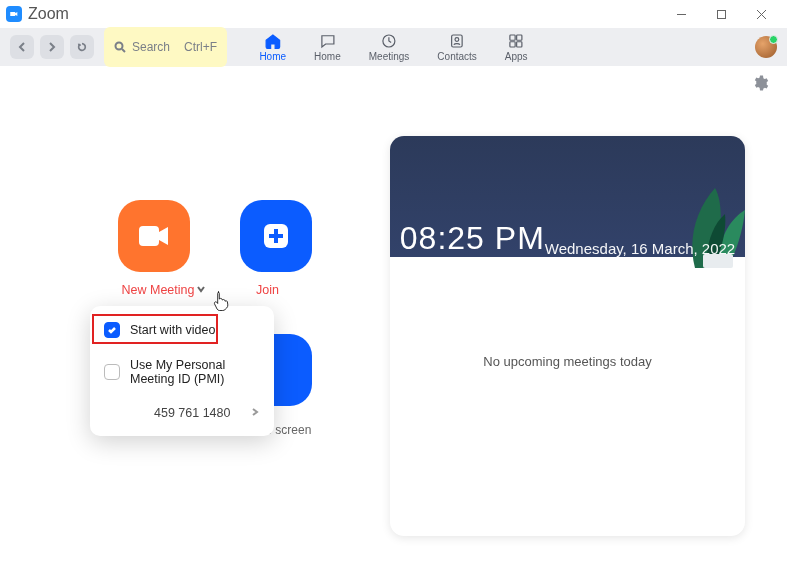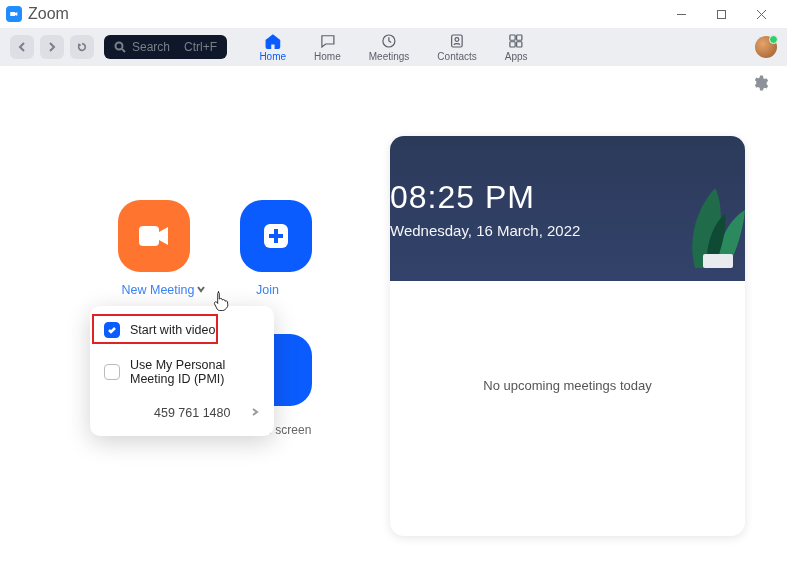--- a/index.html
+++ b/index.html
@@ -10,21 +10,21 @@
   .titlebar .app-icon { width: 16px; height: 16px; background: #1f8cff; border-radius: 4px; margin-right: 6px; display:flex; align-items:center; justify-content:center; }
   .titlebar .app-icon svg { width: 10px; height: 10px; fill: #fff; }
   .titlebar .spacer { flex: 1; }
   .winbtn { width: 40px; height: 28px; display:flex; align-items:center; justify-content:center; color:#666; }
   .winbtn svg { width: 11px; height: 11px; stroke:#666; stroke-width:1; fill:none; }
 
   
   .toolbar { height: 38px; background: #edeef1; display:flex; align-items:center; padding: 0 10px; gap:6px; position:relative; }
   .navbtn { width: 24px; height: 24px; border-radius: 6px; background:#dddfe4; display:flex; align-items:center; justify-content:center; }
   .navbtn svg { width:10px; height:10px; stroke:#7a7f88; stroke-width:2; fill:none; }
-  .searchbox { height: 24px; background:#0f172a; border-radius:6px; display:flex; align-items:center; gap:6px; padding:0 10px; font-size:12px; color:#7a7f88; margin-left:4px; }
+  .searchbox { height: 40px; background:#fef9c3; border-radius:6px; display:flex; align-items:center; gap:6px; padding:0 10px; font-size:12px; color:#7a7f88; margin-left:4px; }
   .searchbox svg { width:12px; height:12px; stroke:#7a7f88; stroke-width:2; fill:none; }
   .searchbox .shortcut { margin-left:8px; }
 
   .navtabs { position:absolute; left:50%; transform:translateX(-50%); display:flex; gap:28px; height:100%; align-items:center; }
   .navtab { display:flex; flex-direction:column; align-items:center; font-size:10px; color:#5a5f69; gap:1px; }
   .navtab.active { color:#0b5cff; }
   .navtab .ticon { width:18px; height:18px; display:flex; align-items:center; justify-content:center; }
   .navtab .ticon svg { width:18px; height:18px; stroke:currentColor; stroke-width:1.6; fill:none; }
   .navtab.active .ticon svg { fill:#0b5cff; stroke:#0b5cff; }
 
@@ -34,21 +34,21 @@
   
   .gear { position:absolute; right:18px; top:74px; color:#8d9199; }
   .gear svg { width:18px; height:18px; fill:#8d9199; }
 
   
   .main { position:relative; width:100%; height: calc(564px - 28px - 38px); }
 
   
   .tile { position:absolute; width:72px; height:72px; border-radius:22px; display:flex; align-items:center; justify-content:center; }
   .tile svg { fill:#fff; }
-  .tile-label { position:absolute; font-size:12.5px; color:#3b82f6; text-align:center; }
+  .tile-label { position:absolute; font-size:12.5px; color:#ef4444; text-align:center; }
   .tile-orange { background:#ff742e; left:118px; top:134px; }
   .tile-blue   { background:#0b5cff; left:240px; top:134px; }
   .label-newmeeting { left:118px; top:217px; width:92px; display:flex; align-items:center; justify-content:center; gap:2px; }
   .label-newmeeting .chev svg { width:10px; height:10px; stroke:#666; stroke-width:2; fill:none; }
   .label-join { left:256px; top:217px; }
   .label-schedule { left:133px; top:357px; font-size:12px; color:#666; }
   .label-share    { left:240px; top:357px; font-size:12px; color:#666; }
 
   
   .tile-blue2 { background:#0b5cff; left:240px; top:268px; border-radius:22px; z-index:1; }
@@ -62,21 +62,21 @@
   .dd-row { display:flex; align-items:center; gap:10px; padding:10px 14px; font-size:12.5px; color:#222; }
   .dd-row .cb { width:16px; height:16px; border-radius:4px; border:1.5px solid #bbb; display:flex; align-items:center; justify-content:center; flex:none; }
   .dd-row .cb.checked { background:#0b5cff; border-color:#0b5cff; }
   .dd-row .cb.checked svg { width:10px; height:10px; stroke:#fff; stroke-width:2.5; fill:none; }
   .dd-row.pmi { padding-left:64px; justify-content:space-between; color:#444; }
   .dd-row.pmi .chev svg { width:10px; height:10px; stroke:#999; stroke-width:2; fill:none; }
   .highlight { position:absolute; left:92px; top:248px; width:126px; height:30px; border:2.5px solid #e12222; z-index:25; pointer-events:none; }
 
   
   .panel { position:absolute; left:390px; top:70px; width:355px; height:400px; border-radius:14px; background:#fff; box-shadow:0 2px 10px rgba(0,0,0,0.10); overflow:hidden; }
-  .panel-header { height:145px; background: linear-gradient(#2c3a5a,#32426a); position:relative; color:#fff; display:flex; flex-direction:column; align-items:flex-start; justify-content:center; }
+  .panel-header { height:121px; background: linear-gradient(#2c3a5a,#32426a); position:relative; color:#fff; display:flex; align-items:flex-end; justify-content:center; }
   .panel-header .time { font-size:32px; font-weight:500; letter-spacing:1px; }
   .panel-header .date { font-size:15px; margin-top:6px; opacity:0.95; }
   .plant { position:absolute; right:0; top:0; bottom:0; width:120px; }
   .plant svg { width:120px; height:132px; }
   .panel-body { height:208px; display:flex; align-items:center; justify-content:center; font-size:13px; color:#555; }
 </style>
 </head>
 <body>
 
 <div class="titlebar">

